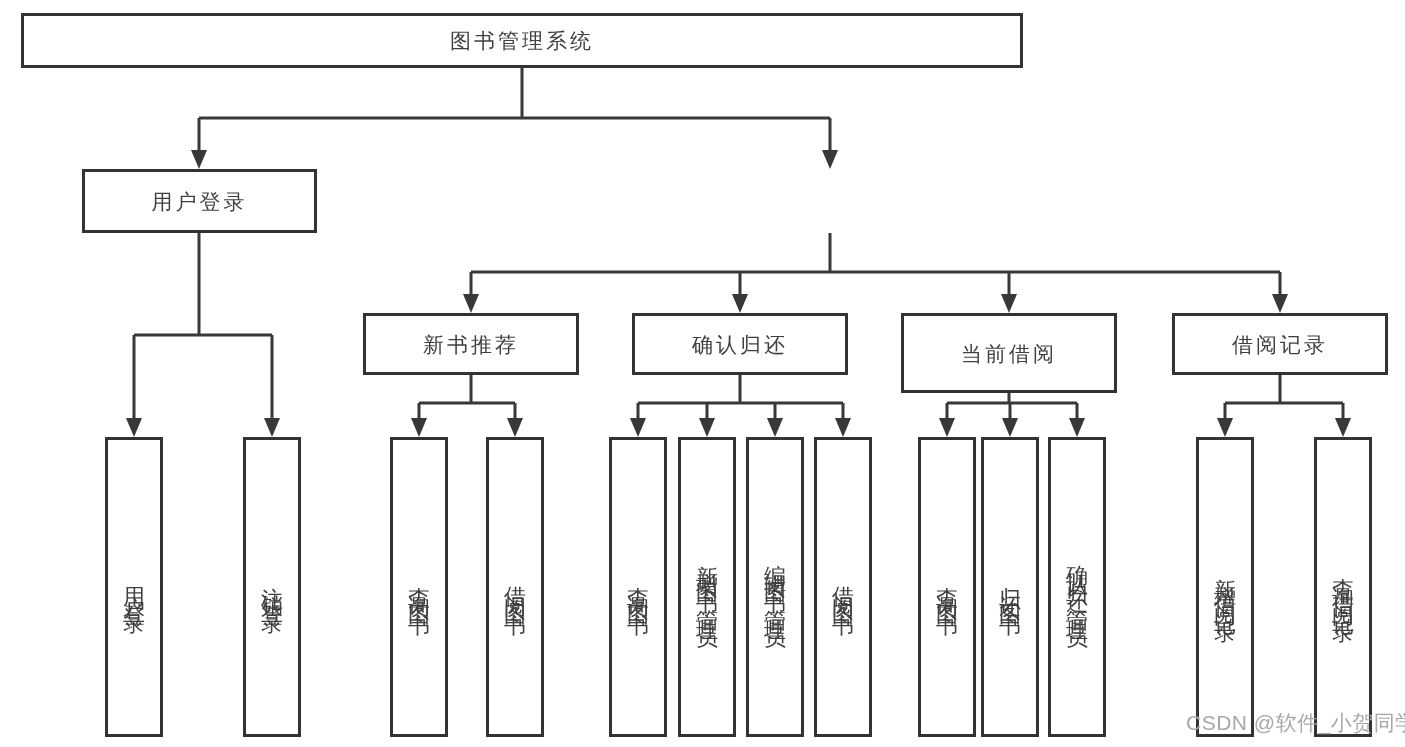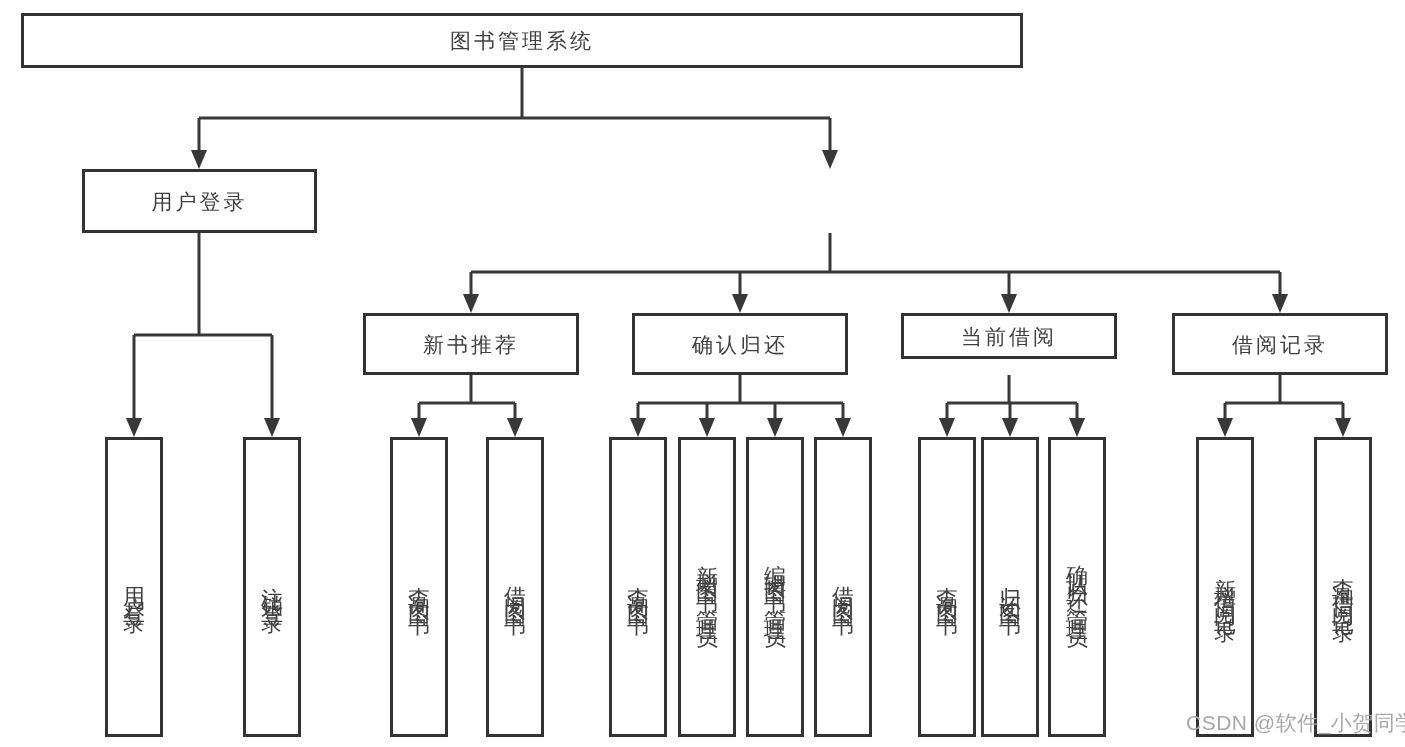--- a/index.html
+++ b/index.html
@@ -97,21 +97,21 @@
       <polygon points="1335,418 1351,418 1343,437"></polygon>
     </g>
   </svg>
 
   <div class="node box-h" style="left:21px; top:13px; width:1002px; height:55px;">图书管理系统</div>
 
   <div class="node box-h" style="left:82px; top:169px; width:235px; height:64px;">用户登录</div>
 
   <div class="node box-h" style="left:363px; top:313px; width:216px; height:62px;">新书推荐</div>
   <div class="node box-h" style="left:632px; top:313px; width:216px; height:62px;">确认归还</div>
-  <div class="node box-h" style="left:901px; top:313px; width:216px; height:46px;">当前借阅</div>
+  <div class="node box-h" style="left:901px; top:313px; width:216px; height:80px;">当前借阅</div>
   <div class="node box-h" style="left:1172px; top:313px; width:216px; height:62px;">借阅记录</div>
 
   <div class="node leaf" style="left:105px;">用户登录</div>
   <div class="node leaf" style="left:243px;">注销登录</div>
 
   <div class="node leaf" style="left:390px;">查询图书</div>
   <div class="node leaf" style="left:486px;">借阅图书</div>
 
   <div class="node leaf" style="left:609px;">查询图书</div>
   <div class="node leaf" style="left:678px;">新增图书（管理员）</div>

